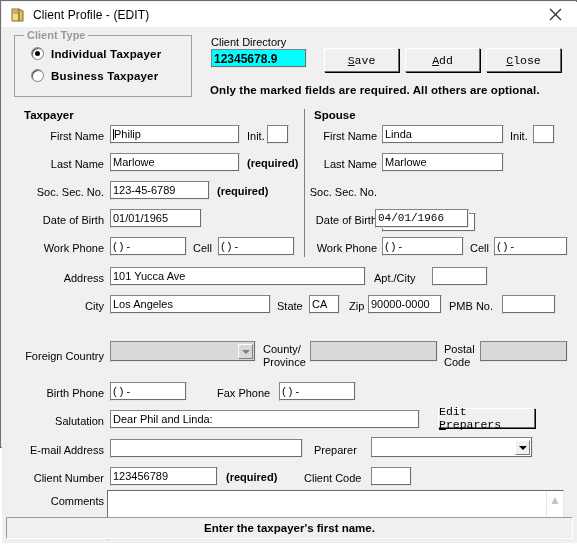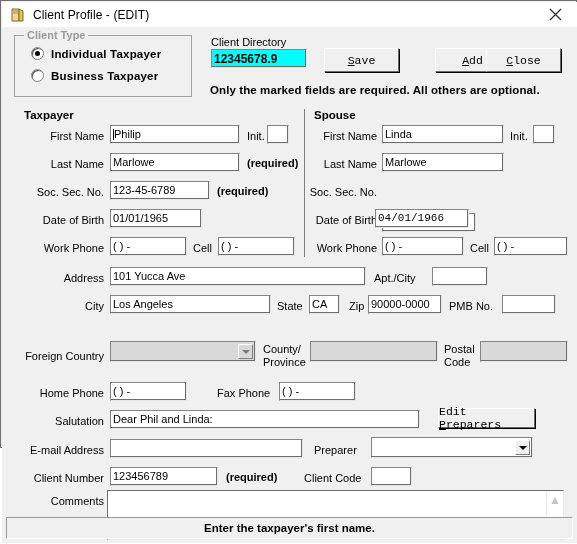--- a/index.html
+++ b/index.html
@@ -192,21 +192,21 @@
         <span class="radio-label">Business Taxpayer</span>
       </div>
     </div>
 
     <div class="lbl" style="left:209px;top:9px;">Client Directory</div>
     <div class="inp highlight" style="left:209px;top:22px;width:96px;height:19px;">12345678.9</div>
 
     <div class="btn3d" style="left:322px;top:21px;width:75px;height:24px;">
         <span><u>S</u>ave</span>
       </div>
-    <div class="btn3d" style="left:403px;top:21px;width:75px;height:24px;margin-left:30px;">
+    <div class="btn3d" style="left:403px;top:21px;width:75px;height:24px;">
         <span><u>A</u>dd</span>
       </div>
     <div class="btn3d" style="left:484px;top:21px;width:75px;height:24px;">
         <span><u>C</u>lose</span>
       </div>
 
     <div class="note" style="left:208px;top:57px;">Only the marked fields are required.  All others are optional.</div>
 
     <div class="vdiv" style="left:302px;top:82px;height:148px;"></div>
 
@@ -284,21 +284,21 @@
     <div class="lbl" style="left:442px;top:316px;">Postal</div>
     <div class="lbl" style="left:442px;top:329px;">Code</div>
     <div class="inp disabled" style="left:478px;top:314px;width:88px;height:21px;"></div>
 
     <div class="lbl right" style="left:0px;top:329px;width:0px;"></div>
 
     <div class="lbl right" style="left:0px;top:329px;width:0;height:0;overflow:hidden;"></div>
 
     <div class="lbl right" style="left:0px;top:326px;width:0;height:0;overflow:hidden;"></div>
 
-    <div class="lbl right" style="left:0px;top:360px;width:102px;">Home Phone</div>
+    <div class="lbl right" style="left:0px;top:360px;width:102px;">Birth Phone</div>
     <div class="inp" style="left:108px;top:355px;width:77px;height:19px;">(   )    -</div>
     <div class="lbl" style="left:215px;top:360px;">Fax Phone</div>
     <div class="inp" style="left:277px;top:355px;width:77px;height:19px;">(   )    -</div>
 
     <div class="lbl right" style="left:0px;top:388px;width:102px;">Salutation</div>
     <div class="inp" style="left:108px;top:383px;width:310px;height:19px;">Dear Phil and Linda:</div>
     <div class="btn3d" style="left:436px;top:381px;width:97px;height:20px;">
         <span>Edit <u>P</u>reparers</span>
       </div>
 

